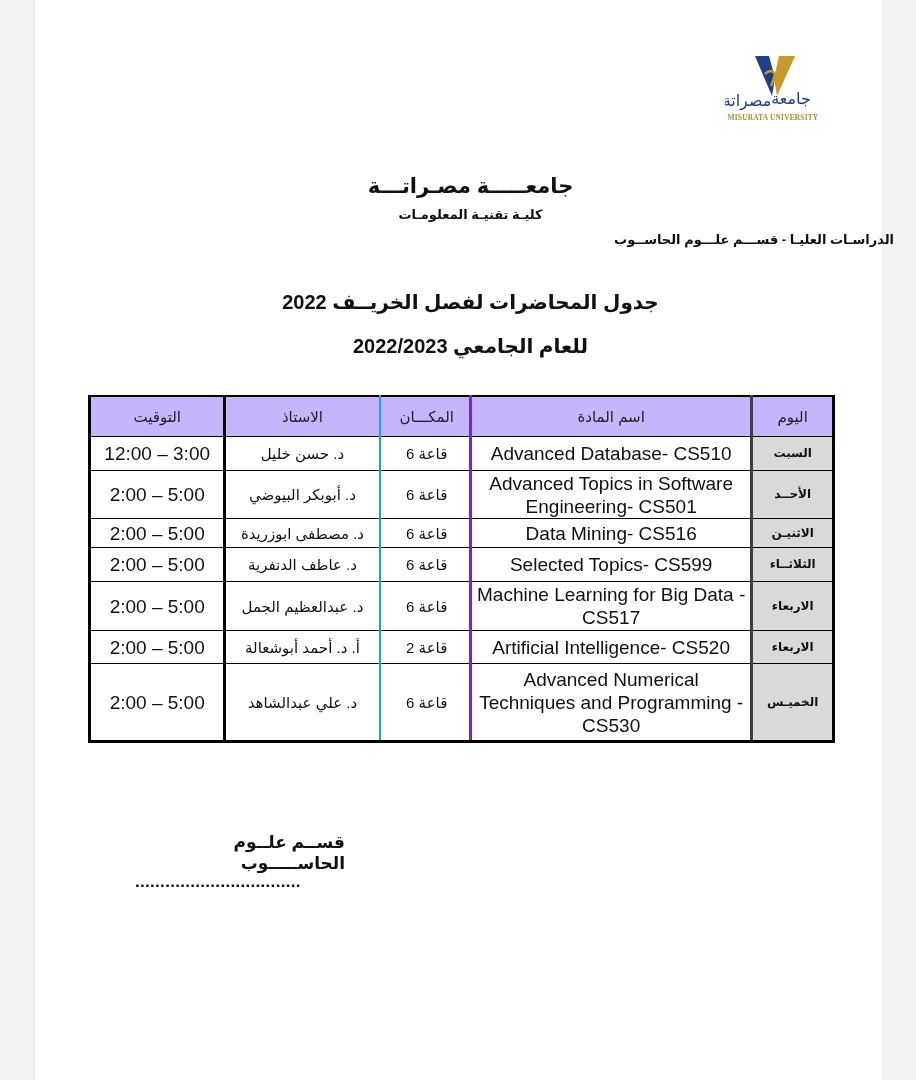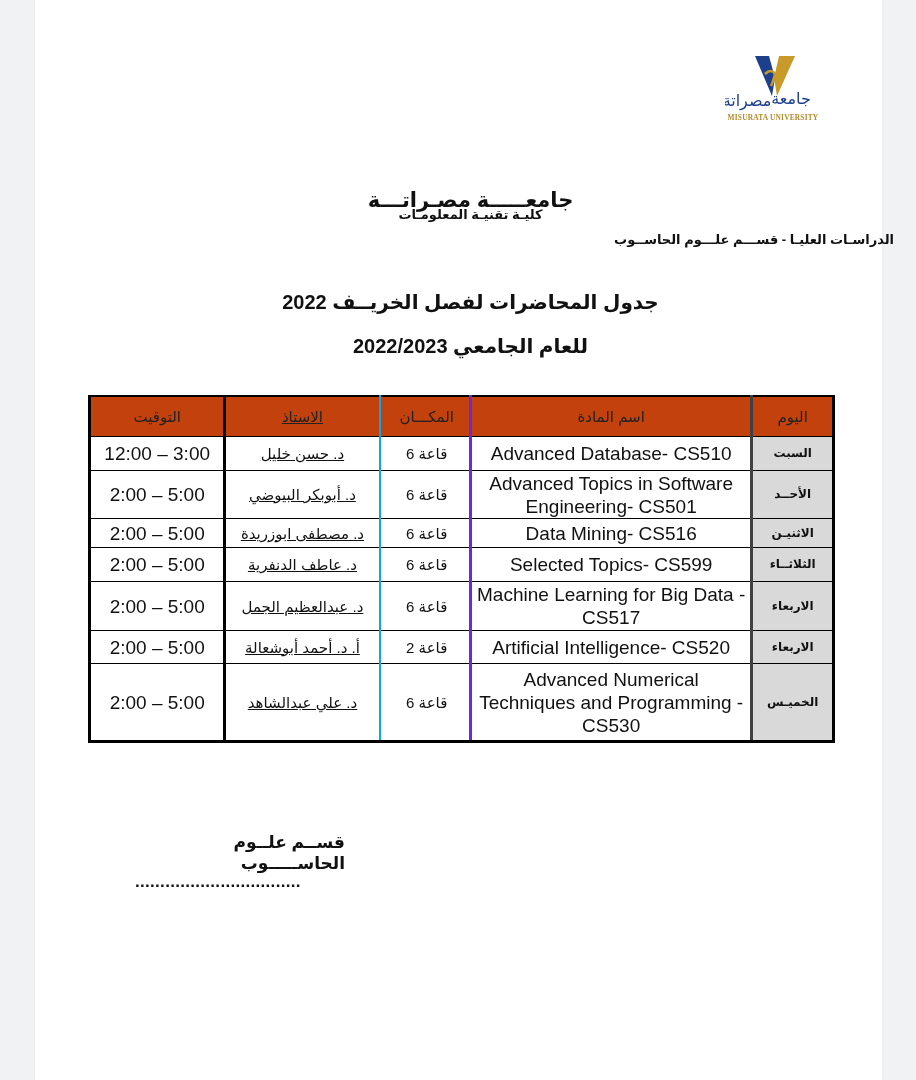--- a/index.html
+++ b/index.html
@@ -23,50 +23,50 @@
     .logo-text {
       position: absolute; left: 0; top: 61px; width: 96px;
       font-family: "Liberation Serif", serif;
       font-size: 7.4px; color: #b08a2c; text-align: center;
       letter-spacing: 0.2px; font-weight: bold;
     }
     .head {
       position: absolute; left: 0; width: 847px; text-align: center;
       direction: rtl; font-weight: bold;
     }
-    .h-univ { top: 188px; font-size: 21px; left: 12px; }
+    .h-univ { top: 174px; font-size: 21px; left: 12px; }
     .h-fac { top: 207px; font-size: 13px; left: 12px; }
     .h-dept { top: 232px; font-size: 13px; left: 12px; text-align: right; }
     .h-title { top: 290px; font-size: 20px; left: 12px; }
     .h-year { top: 334px; font-size: 20px; left: 12px; }
 
     table.sched {
       position: absolute; left: 53px; top: 395px;
       width: 747px; border-collapse: collapse;
       direction: rtl;
       font-size: 19px;
     }
     table.sched th, table.sched td {
       border: 1px solid #000;
       text-align: center; vertical-align: middle;
       padding: 0 4px; line-height: 23px;
     }
     table.sched th {
-      background: #c2410c; font-weight: normal; font-size: 15px;
+      background: #c4b5fd; font-weight: normal; font-size: 15px;
       height: 39px; color: #222;
     }
     table.sched td.day {
       background: #d9d9d9; font-weight: bold; font-size: 12px;
     }
     table.sched td.prof, table.sched td.room-c { font-size: 15px; }
     
     table.sched .c-day { width: 72px; border-left: 3px solid #404040; }
     table.sched .c-course { width: 282px; border-left: 3px solid #6d28d9; }
     table.sched .c-room { width: 78px; border-left: 2px solid #0ea5e9; padding-left: 8px; }
-    table.sched .c-prof { width: 150px; border-left: 3px solid #000; text-decoration: underline; }
+    table.sched .c-prof { width: 150px; border-left: 3px solid #000; }
     table.sched .c-time { width: 130px; }
     table.sched tr > *:first-child { border-right: 3px solid #000; }
     table.sched tr > *:last-child { border-left: 3px solid #000; }
     table.sched tr:first-child > * { border-top: 2px solid #000; }
     table.sched tr:last-child > * { border-bottom: 3px solid #000; }
     .time { direction: ltr; unicode-bidi: isolate; }
 
     .sig {
       position: absolute; left: 100px; top: 832px;
       font-size: 17px; font-weight: bold; direction: rtl; width: 210px; text-align: right;

